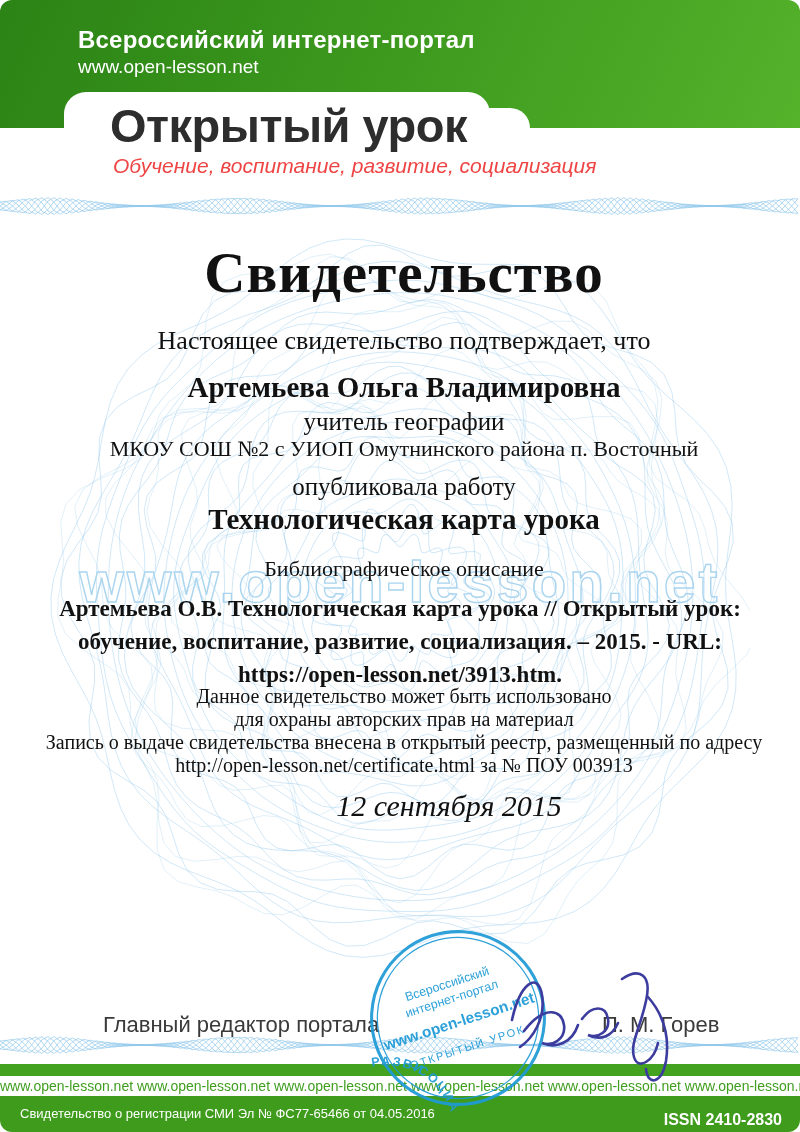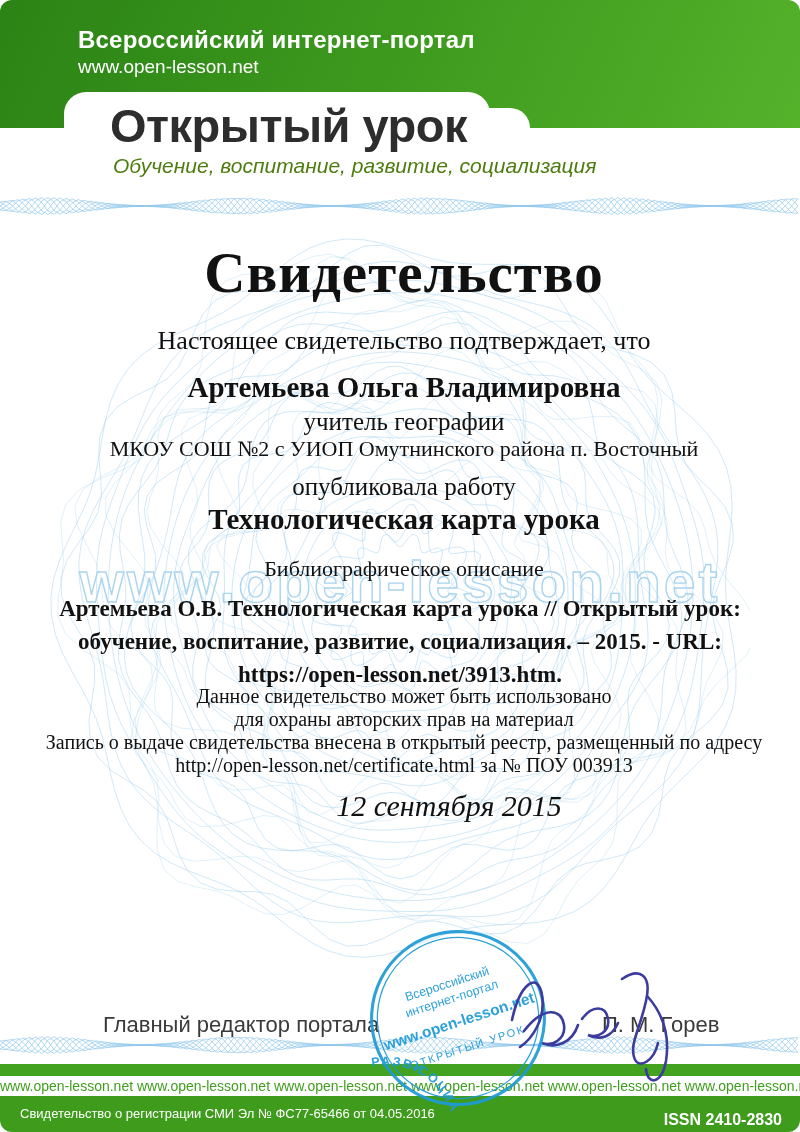--- a/index.html
+++ b/index.html
@@ -13,21 +13,21 @@
     background:linear-gradient(115deg,#2b8315 0%,#3d9a1e 50%,#55b22b 100%);}
   .portal-title{position:absolute;left:78px;top:26px;color:#ffffff;
     font-size:24px;font-weight:bold;letter-spacing:.2px;}
   .portal-url{position:absolute;left:78px;top:56px;color:#ffffff;font-size:19px;}
   .tab{position:absolute;left:64px;top:92px;width:426px;height:36px;background:#ffffff;
     border-radius:22px 22px 0 0;}
   .tab-flare{position:absolute;left:482px;top:108px;width:48px;height:20px;background:#ffffff;
     border-radius:0 30px 0 0;}
   .site-name{position:absolute;left:110px;top:98px;color:#2d2d2d;
     font-size:47px;font-weight:bold;letter-spacing:-.5px;z-index:3;}
-  .site-tagline{position:absolute;left:113px;top:154px;color:#4d7c0f;
+  .site-tagline{position:absolute;left:113px;top:154px;color:#ef4444;
     font-size:21px;font-style:italic;z-index:3;}
   
   .band-top{position:absolute;left:0;top:190px;width:800px;height:32px;}
   .rosette{position:absolute;left:50px;top:225px;width:700px;height:745px;}
   .watermark{position:absolute;left:0;top:552px;width:800px;height:72px;}
   .band-bottom{position:absolute;left:0;top:1031px;width:800px;height:28px;}
   
   .cline{position:absolute;left:4px;width:800px;text-align:center;
     font-family:"Liberation Serif",serif;color:#111;z-index:2;}
   .c-title{top:240px;font-size:57px;font-weight:bold;letter-spacing:1px;}

